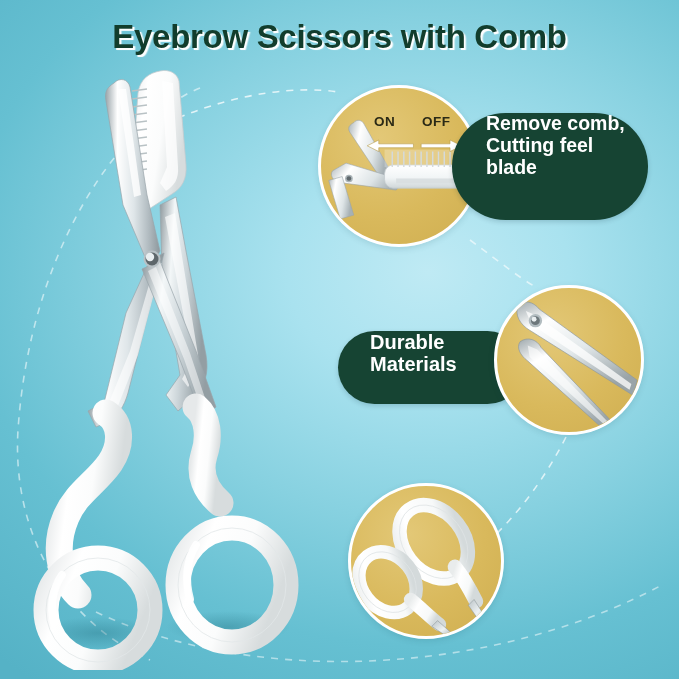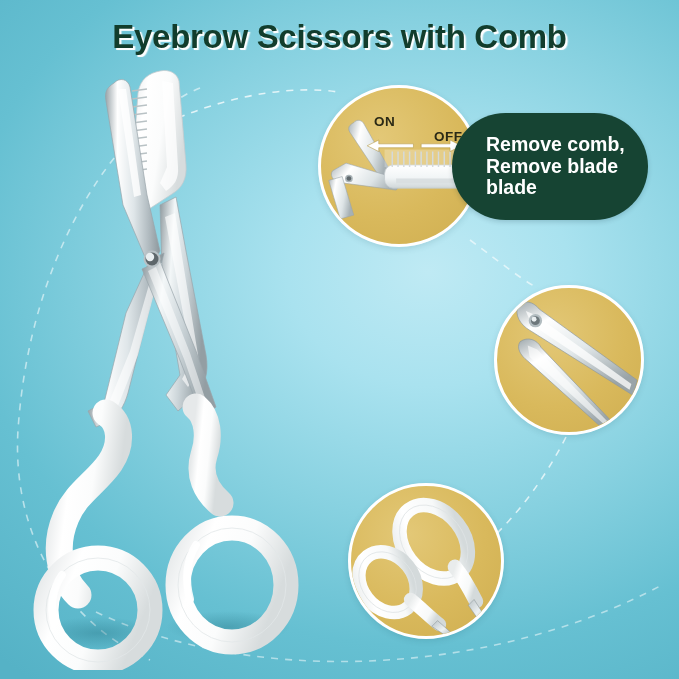--- a/index.html
+++ b/index.html
@@ -39,21 +39,21 @@
     overflow:hidden;
     box-shadow:0 2px 6px rgba(0,60,80,.13);
     text-decoration:underline;
   }
   .pill{
     position:absolute;
     background:#164433;
     border-radius:999px;
     color:#fff;
     font-weight:bold;
-    display:flex;align-items:center;
+    display:flex;align-items:flex-start;
     box-shadow:0 2px 5px rgba(0,40,55,.18);
     box-sizing:border-box;
   }
   .pill span{display:block;line-height:1.12;}
   .pill.right-of{justify-content:flex-start;}
   .pill.left-of{justify-content:flex-start;}
 
   
   #c1-circle{left:318px;top:85px;width:162px;height:162px;}
   #c1-pill{left:452px;top:113px;width:196px;height:107px;padding-left:34px;font-size:19.5px;}
@@ -232,31 +232,37 @@
       </g>
 
       <g fill="#ffffff" stroke="#b69a46" stroke-width="0.6">
         <path d="M60,58 L96,58 L96,62 L60,62 L60,66 L48,60 L60,54 Z"></path>
       </g>
       <g fill="#ffffff" stroke="#b69a46" stroke-width="0.6">
         <path d="M104,58 L134,58 L134,54 L146,60 L134,66 L134,62 L104,62 Z"></path>
       </g>
     </svg>
     <div class="onoff" style="left:53px;top:26px;">ON</div>
-    <div class="onoff" style="left:113px;top:26px;margin-top:15px;">OFF</div>
+    <div class="onoff" style="left:101px;top:26px;">OFF</div>
   </div>
 
   <div class="pill right-of" id="c1-pill">
     <span>
       <span>Remove comb,</span>
-      <span>Remove blade</span>
+      <span>Cutting feel</span>
       <span>blade</span>
     </span>
   </div>
 
+  <div class="pill left-of" id="c2-pill">
+    <span>
+      <span>Durable</span>
+      <span>Materials</span>
+    </span>
+  </div>
 
   <div class="circ" id="c2-circle">
     <svg viewBox="0 0 150 150" width="144" height="144">
       <defs>
         <linearGradient id="s2" x1="0" y1="0" x2="0.6" y2="1">
           <stop offset="0%" stop-color="#9fa9ad"></stop>
           <stop offset="25%" stop-color="#ffffff"></stop>
           <stop offset="60%" stop-color="#e2e8ea"></stop>
           <stop offset="100%" stop-color="#9aa4a8"></stop>
         </linearGradient>

